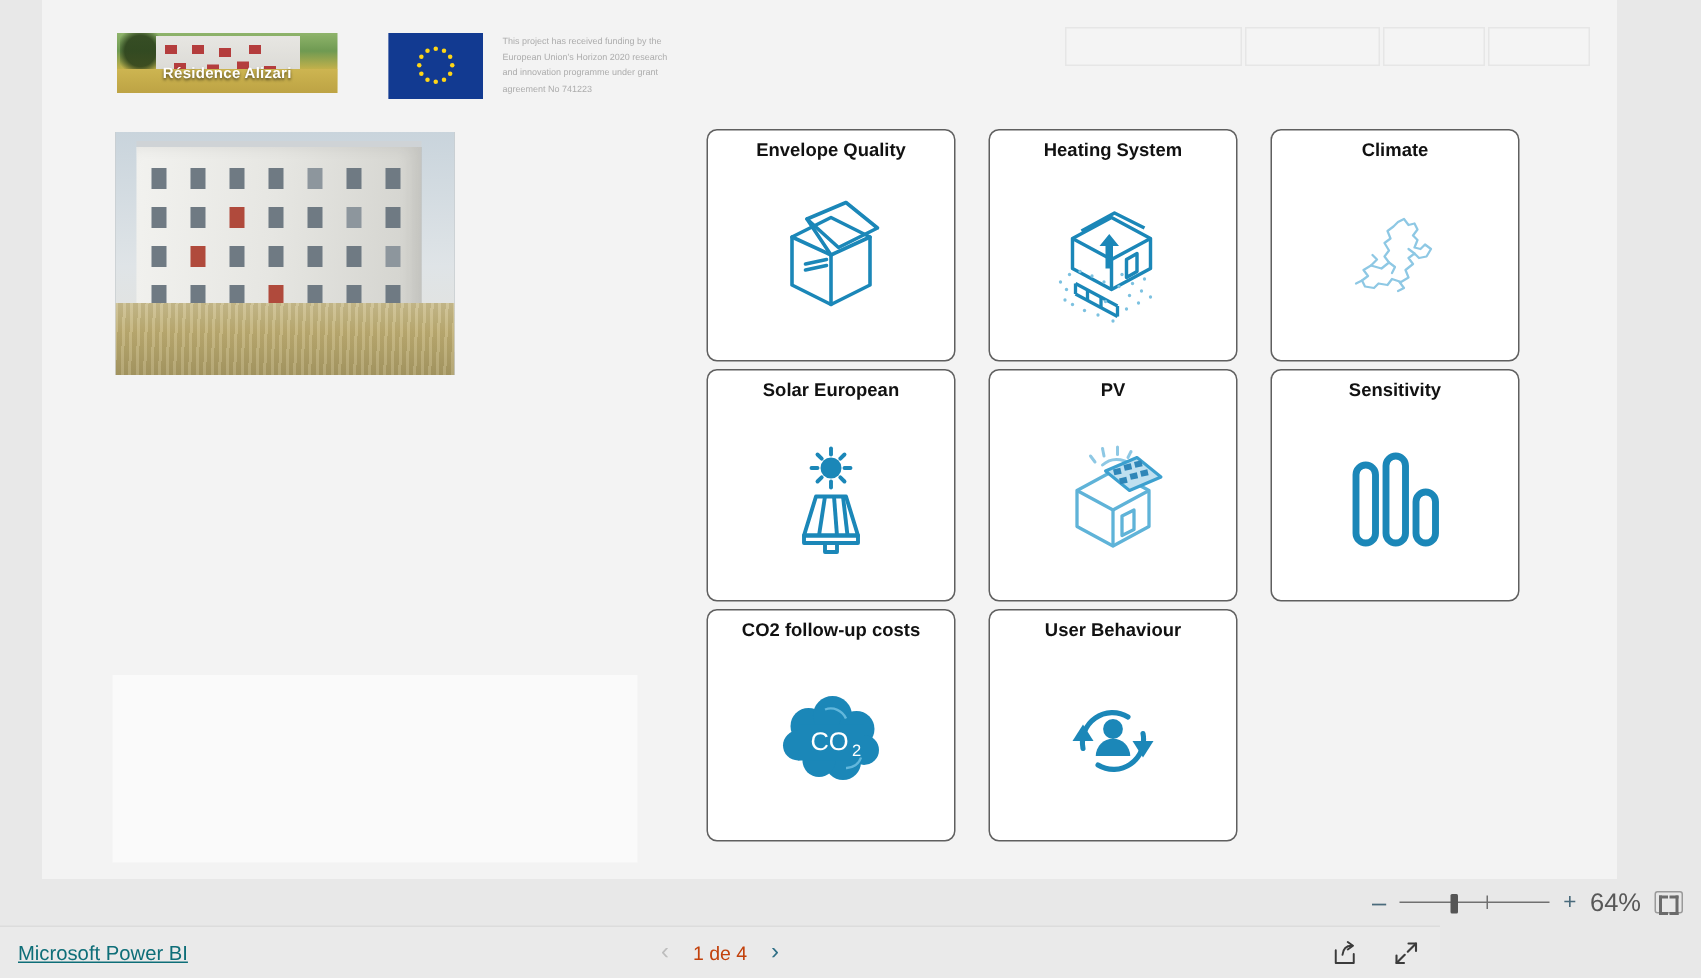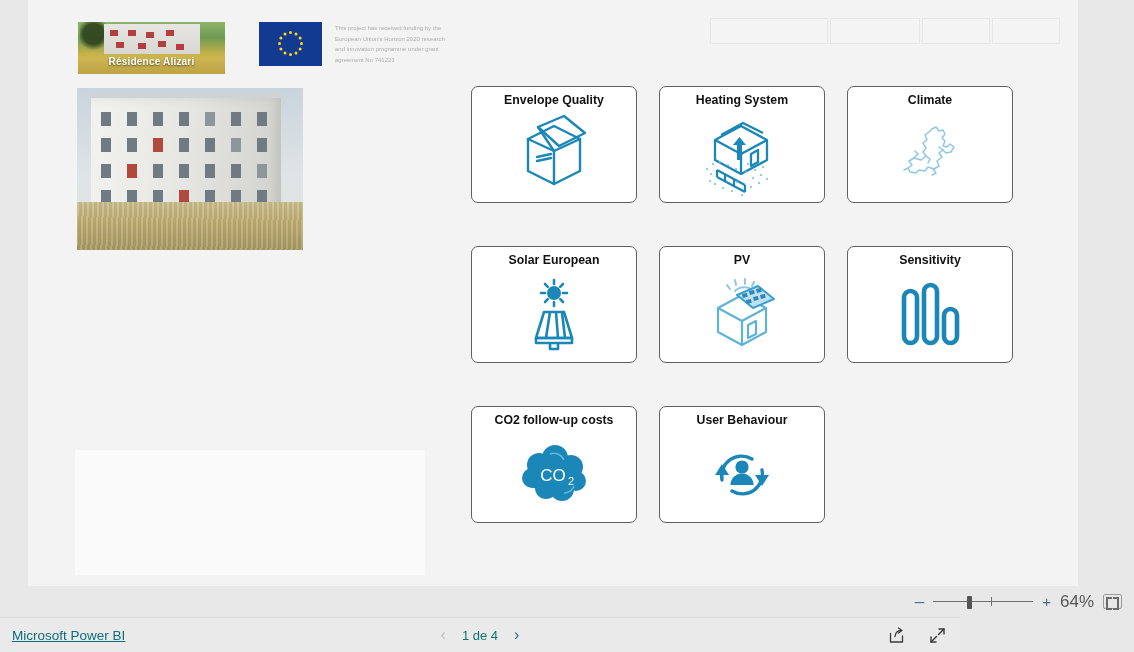--- a/index.html
+++ b/index.html
@@ -16,21 +16,21 @@
   #canvas {
     position: absolute;
     left: 28px; top: 0; width: 1050px; height: 586px;
     background: #f3f3f3;
   }
 
   
   #logo-row { position: absolute; left: 50px; top: 22px; width: 350px; height: 50px; }
 
   .alizari-logo {
-    position: absolute; left: 0; top: 0; width: 147px; height: 52px;
+    position: absolute; left: 0; top: 0; width: 147px; height: 40px;
     overflow: hidden; border: 0;
     background: linear-gradient(180deg,#8fb46b 0%,#6f9a52 30%,#c8b24a 62%,#d6c45c 100%);
   }
   .alizari-bld {
     position: absolute; left: 26px; top: 2px; width: 96px; height: 30px;
     background: linear-gradient(180deg,#e7e6e2 0%,#d8d7d2 100%);
   }
   .alizari-bld:before {
     content:""; position:absolute; left:6px; top:6px; width:8px; height:6px;
     background:#b43d3d; box-shadow: 18px 0 0 #b43d3d, 36px 2px 0 #b43d3d, 56px 0 0 #b43d3d,
@@ -118,21 +118,21 @@
     display: grid;
     grid-template-columns: 166px 166px 166px;
     grid-template-rows: 160px 160px 160px;
     column-gap: 22px; row-gap: 0px;
   }
   .card {
     position: relative;
     background: #ffffff;
     border: 1px solid #5f5f5f;
     border-radius: 7px;
-    height: 117px;
+    height: 155px;
     cursor: pointer;
     display: flex; flex-direction: column; align-items: center;
   }
   .card-label {
     margin-top: 6px; font-size: 12.3px; font-weight: bold; color: #111;
     text-align: center; line-height: 15px;
   }
   .card-icon { flex: 1; display: flex; align-items: center; justify-content: center; width: 100%; }
   .card-icon svg { display: block; }
 
@@ -180,21 +180,21 @@
     position:absolute; left: 12px;
     font-size: 13.5px; color: #0e6e78; text-decoration: underline; font-weight: normal; cursor:pointer;
   }
   #pager {
     position: absolute; left: 0; right: 0; display: flex; justify-content: center;
     align-items: center; gap: 16px;
   }
   .chev { font-size: 16px; line-height: 1; cursor: pointer; user-select:none; }
   .chev.prev { color: #bdbdbd; }
   .chev.next { color: #2f6f86; }
-  #pager-label { font-size: 13px; color: #0f766e; }
+  #pager-label { font-size: 13px; color: #c2410c; }
   #status-right {
     position: absolute; right: 14px; display: flex; align-items: center; gap: 24px;
   }
   .sb-icon { cursor: pointer; }
   .sb-icon svg { display:block; }
 </style>
 </head>
 <body>
 
 <div id="app">

